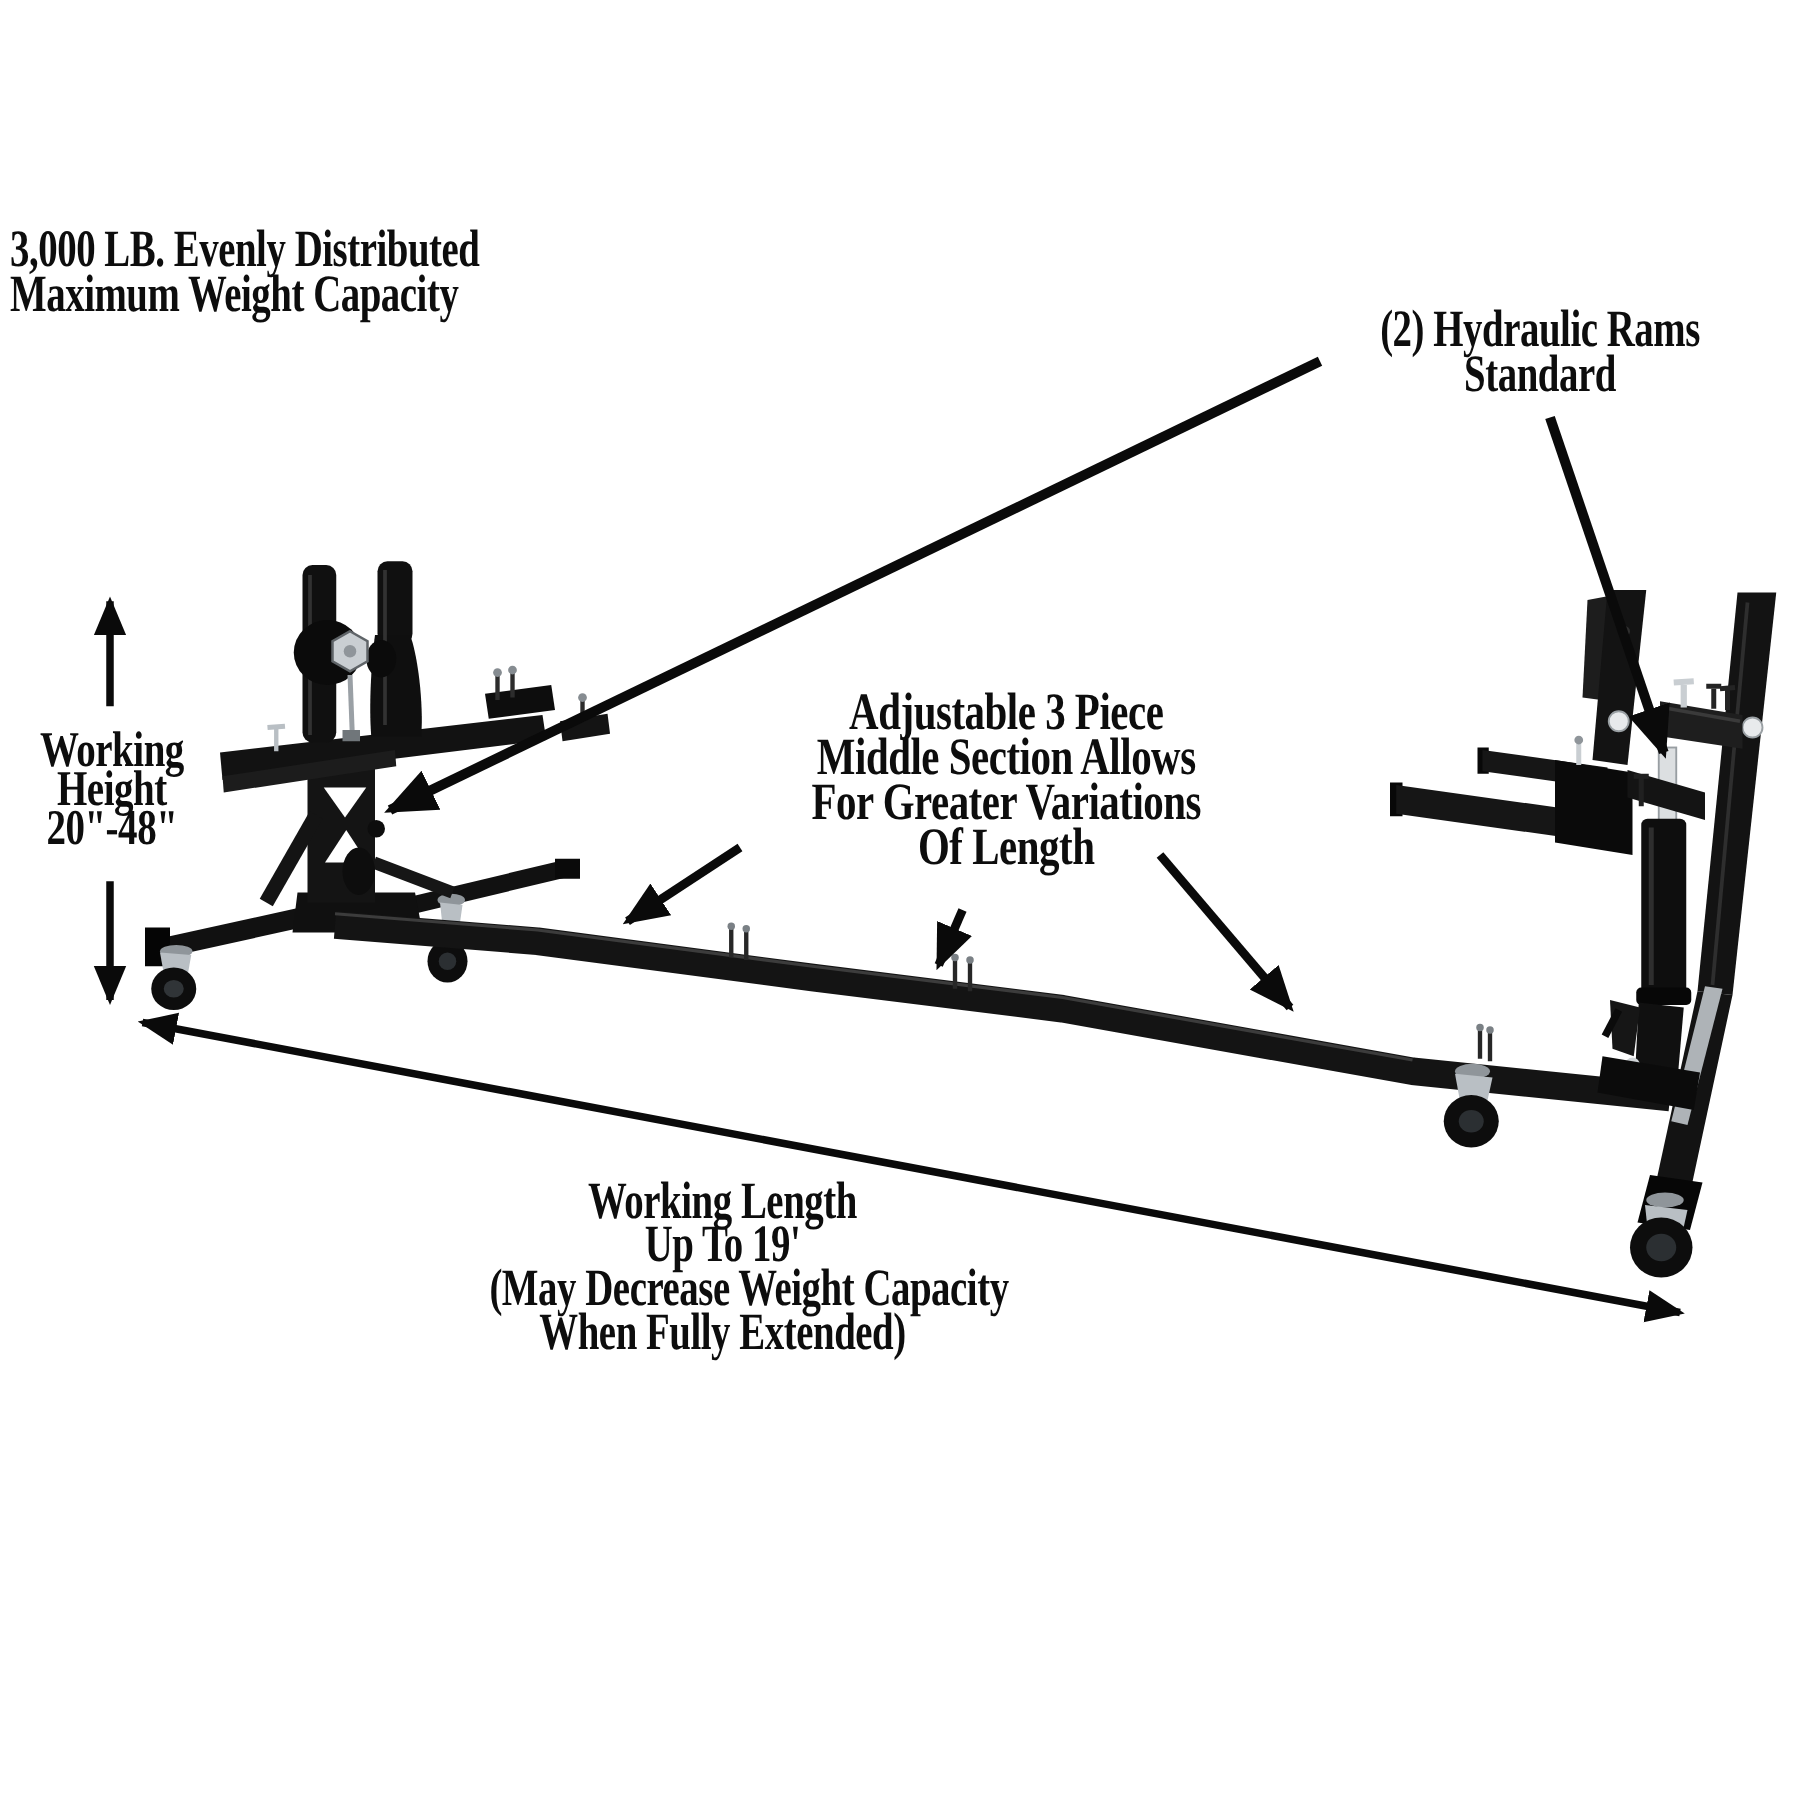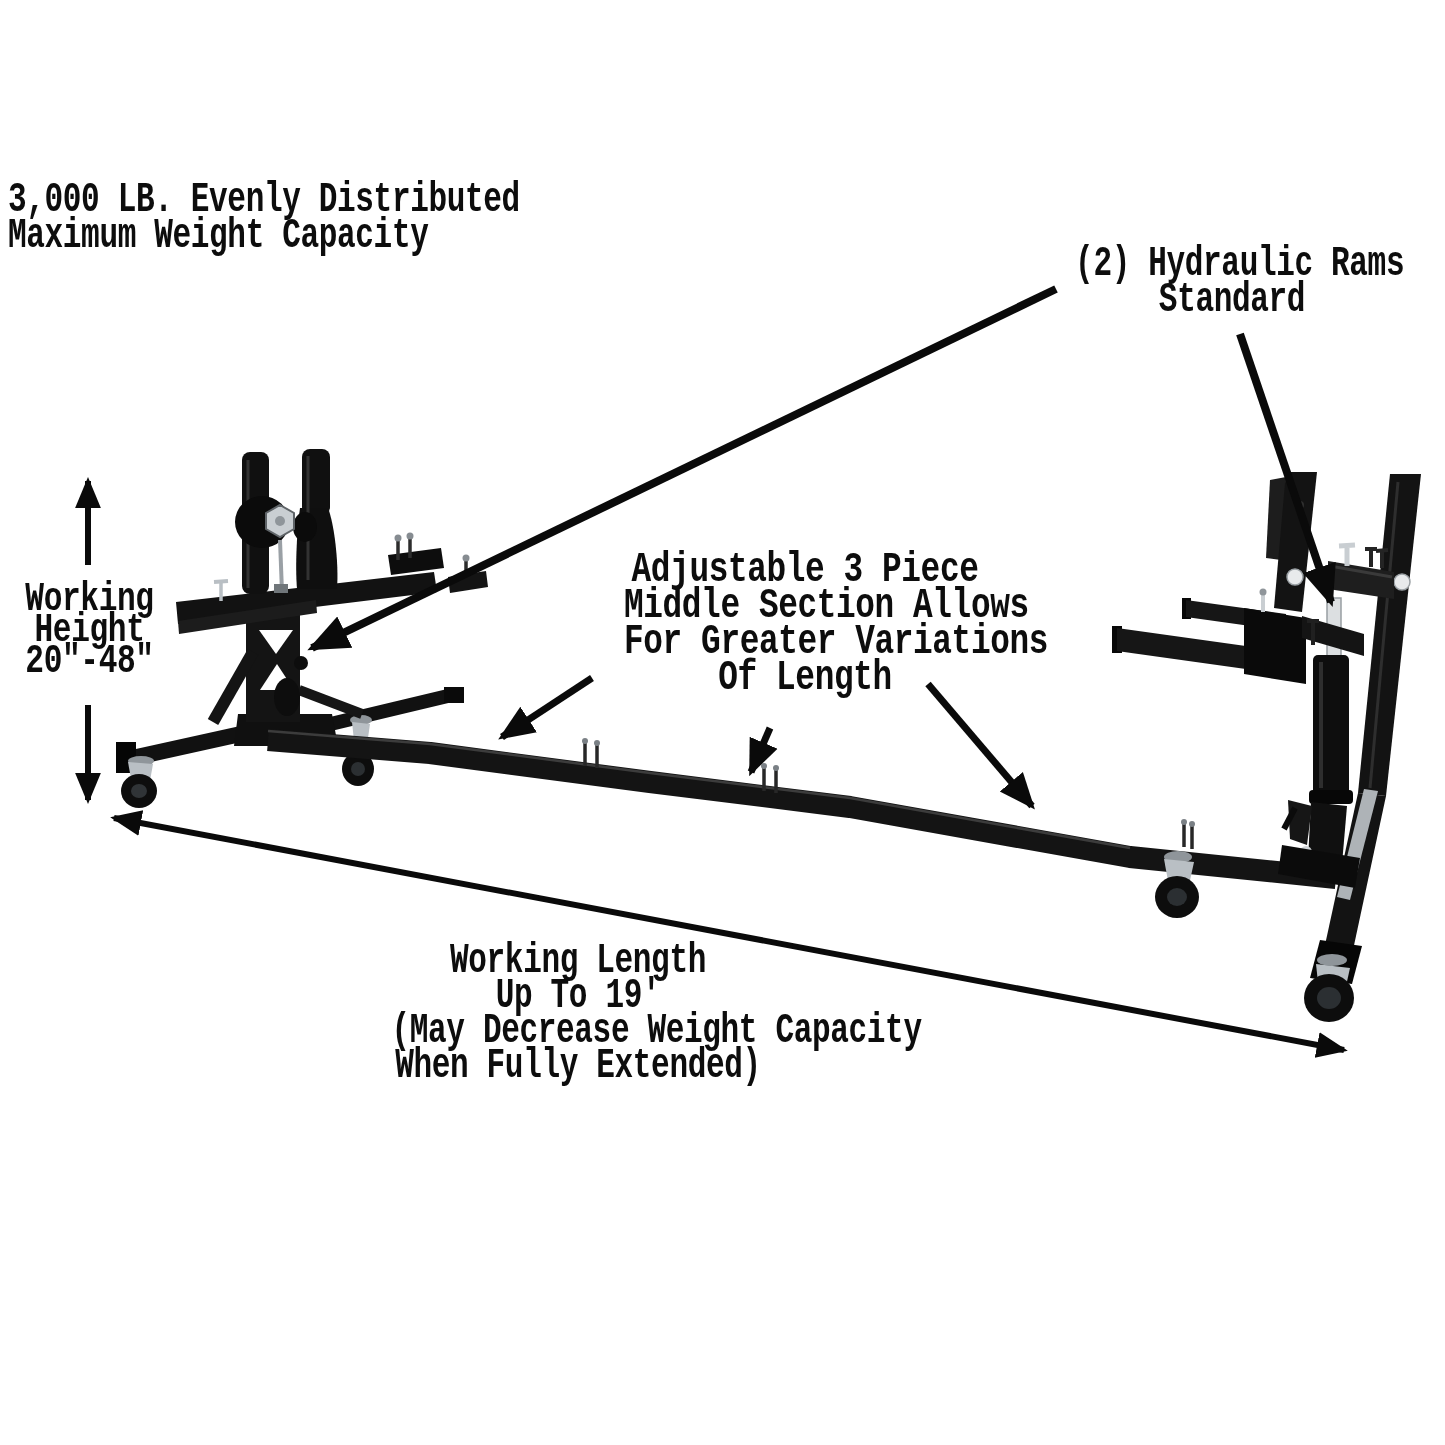--- a/index.html
+++ b/index.html
@@ -1,18 +1,18 @@
 <!DOCTYPE html>
 <html><head>
 <meta charset="utf-8">
 <style>
   html,body{margin:0;padding:0;background:#ffffff;}
   .stage{
     position:relative;width:1445px;height:1445px;background:#ffffff;overflow:hidden;
-    font-family:Liberation Mono, monospace;
+    font-family:Liberation Serif, serif;
   }
   .scene{position:absolute;left:0;top:0;}
   .ann{
     position:absolute;font-weight:700;color:#0d0d0d;white-space:nowrap;
     letter-spacing:-0.5px;
   }
   .ann div{margin:0;padding:0;}
   .capacity{left:8px;top:182px;font-size:42px;line-height:36px;transform:scaleX(0.74);transform-origin:left top;}
   .rams{left:1020px;top:246px;width:424px;text-align:center;font-size:42px;line-height:36px;transform:scaleX(0.74);transform-origin:center top;}
   .wheight{left:-8px;top:584px;width:195px;text-align:center;font-size:40px;line-height:31px;transform:scaleX(0.78);transform-origin:center top;}

